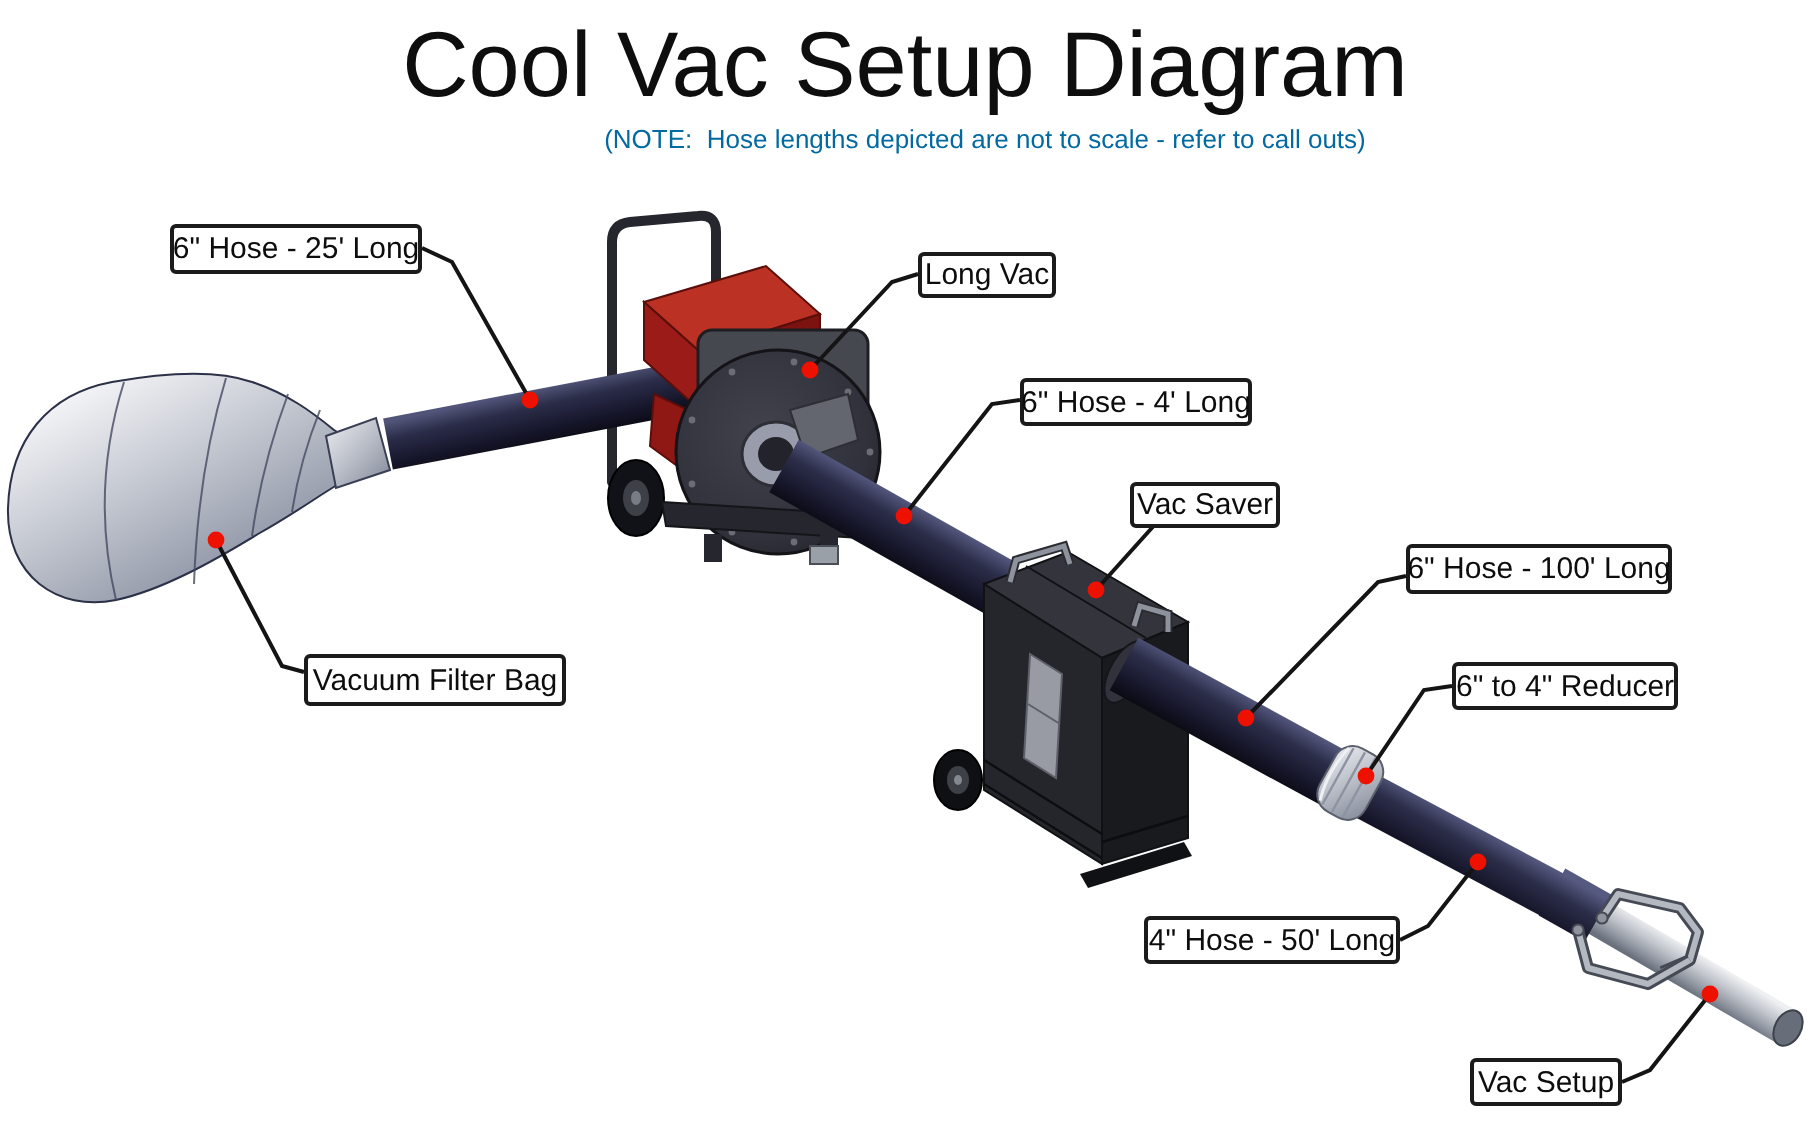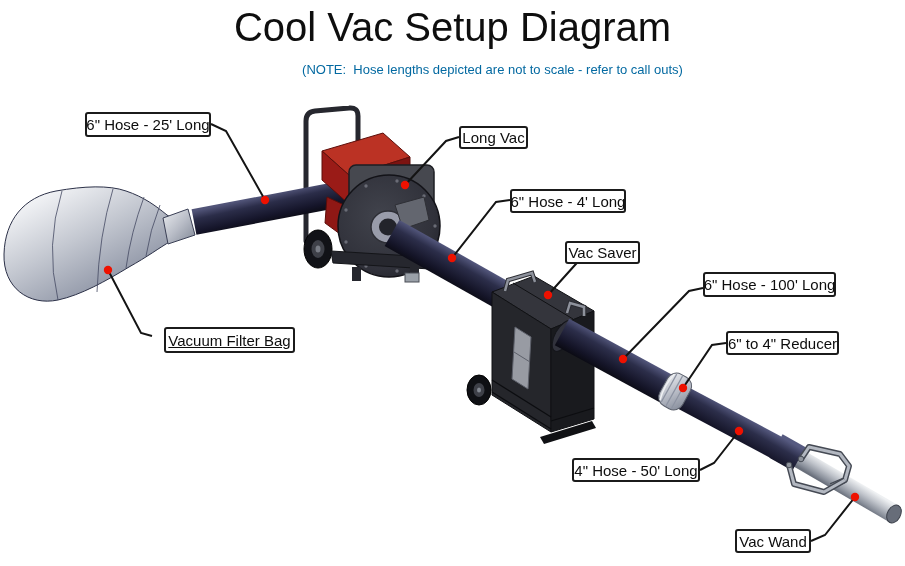--- a/index.html
+++ b/index.html
@@ -3,21 +3,21 @@
 <meta charset="utf-8">
 <style>
   html,body { margin:0; padding:0; background:#fff; }
   .stage {
     position:relative; width:905px; height:566px; overflow:hidden;
     background:#ffffff; font-family:"Liberation Sans", sans-serif;
   }
   .stage svg { position:absolute; left:0; top:0; }
   .title {
     position:absolute; left:0; top:5px; width:100%;
-    text-align:center; font-size:40px; color:#0e0e0e;
+    text-align:center; font-size:46px; color:#0e0e0e;
   }
   .note {
     position:absolute; left:0; top:62px; width:100%;
     text-align:center; font-size:13px; color:#0369a1; white-space:pre;margin-left:40px;
   }
   #callout-layer { position:absolute; left:0; top:0; width:905px; height:566px; pointer-events:none; }
   .callout {
     position:absolute; box-sizing:border-box;
     background:#ffffff; border:2px solid #1b1b1b; border-radius:3px;
     display:flex; align-items:center; justify-content:center;
@@ -187,16 +187,16 @@
   <div class="note">(NOTE:  Hose lengths depicted are not to scale - refer to call outs)</div>
 
   <div id="callout-layer">
       <div class="callout" style="left: 85px; top: 112px; width: 126px; height: 25px;">6" Hose - 25' Long</div>
       <div class="callout" style="left: 459px; top: 126px; width: 69px; height: 23px;">Long Vac</div>
       <div class="callout" style="left: 510px; top: 189px; width: 116px; height: 24px;">6" Hose - 4' Long</div>
       <div class="callout" style="left: 565px; top: 241px; width: 75px; height: 23px;">Vac Saver</div>
       <div class="callout" style="left: 703px; top: 272px; width: 133px; height: 25px;">6" Hose - 100' Long</div>
       <div class="callout" style="left: 726px; top: 331px; width: 113px; height: 24px;">6" to 4" Reducer</div>
       <div class="callout" style="left: 572px; top: 458px; width: 128px; height: 24px;">4" Hose - 50' Long</div>
-      <div class="callout" style="left: 735px; top: 529px; width: 76px; height: 24px;">Vac Wand</div>
-      <div class="callout" style="left: 164px; top: 327px; width: 131px; height: 26px; text-decoration: underline;">Vacuum Filter Bag</div>
+      <div class="callout" style="left: 735px; top: 529px; width: 76px; height: 24px;">Vac Setup</div>
+      <div class="callout" style="left: 152px; top: 327px; width: 131px; height: 26px;">Vacuum Filter Bag</div>
     </div>
 </div>
 
 </body></html>

